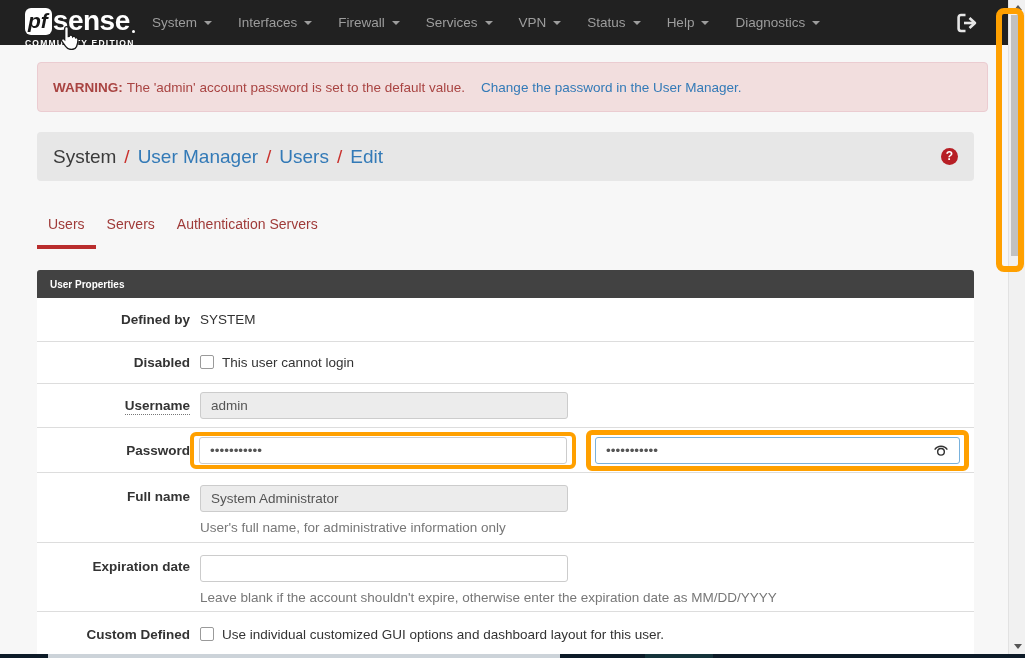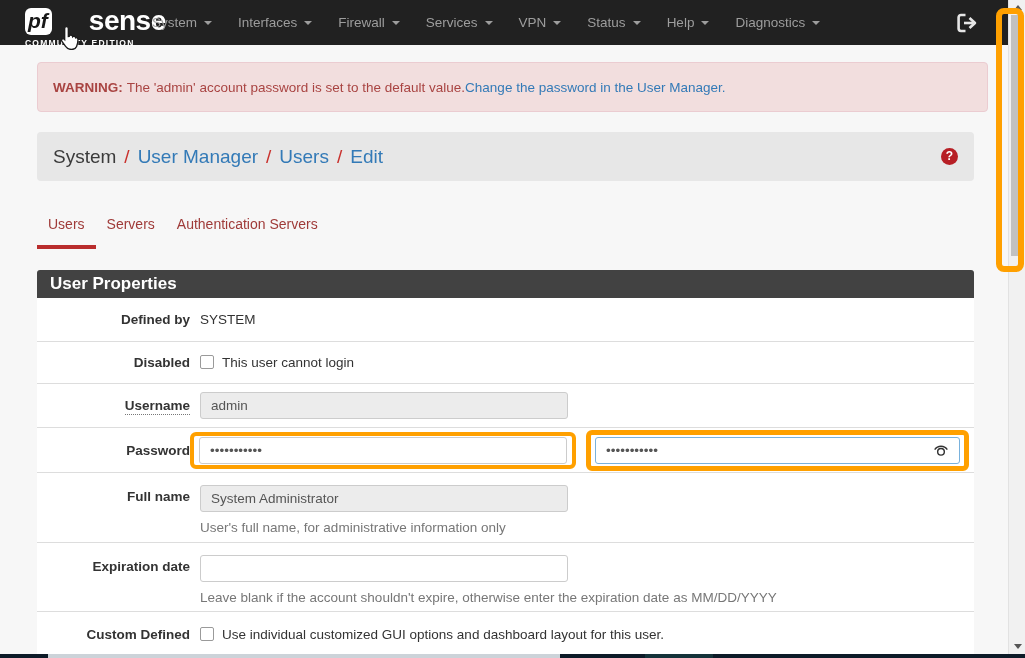--- a/index.html
+++ b/index.html
@@ -8,49 +8,49 @@
     --tab-red:#9f3a38; --tab-underline:#b92d2d; --panel-header-bg:#424242;
     --help-icon-red:#b71f25; --breadcrumb-bg:#e7e7e7;
   }
   *{box-sizing:border-box;margin:0;padding:0;}
   html,body{width:1025px;height:658px;overflow:hidden;}
   body{position:relative;background:#f7f7f7;font-family:"Liberation Sans",sans-serif;font-size:13.5px;color:#333;}
 
   
   .navbar{position:absolute;left:0;top:0;width:1008px;height:45px;background:var(--navbar-bg);}
   .logo{position:absolute;left:25px;top:5px;width:112px;cursor:pointer;}
-  .logo-row{display:flex;align-items:center;gap:36px;}
+  .logo-row{display:flex;align-items:center;}
   .pf-box{background:#fff;color:#181818;font-style:italic;font-weight:bold;font-size:21px;line-height:24px;padding:1px 4px 2px 3px;border-radius:6px;}
   .sense{color:#fff;font-weight:bold;font-size:28px;letter-spacing:-.5px;margin-left:1px;}
   .reg-dot{width:3px;height:3px;background:#fff;border-radius:50%;align-self:flex-end;margin:0 0 4px 2px;}
   .edition{color:#fff;font-size:8.5px;font-weight:bold;letter-spacing:1.2px;margin-top:1px;white-space:nowrap;}
   .nav{position:absolute;left:139px;top:0;height:45px;display:flex;align-items:center;}
   .nav-item{display:flex;align-items:center;gap:7px;padding:0 13px;height:45px;color:var(--navbar-text);font-size:13.5px;cursor:pointer;}
   .caret{width:0;height:0;border-left:4px solid transparent;border-right:4px solid transparent;border-top:4.5px solid var(--navbar-text);}
   .logout{position:absolute;right:30px;top:13px;cursor:pointer;}
 
   
   .alert{position:absolute;left:37px;top:62px;width:951px;height:50px;background:var(--warning-bg);border:1px solid #ebccd1;border-radius:4px;display:flex;align-items:center;padding:0 15px;color:var(--warning-text);}
   .alert b{margin-right:4px;}
-  .alert a{color:var(--link-blue);text-decoration:none;margin-left:0;cursor:pointer;}
+  .alert a{color:var(--link-blue);text-decoration:none;margin-left:16px;cursor:pointer;}
 
   
   .breadcrumb{position:absolute;left:37px;top:132px;width:937px;height:49px;background:var(--breadcrumb-bg);border-radius:4px;display:flex;align-items:center;padding:0 16px;font-size:19px;color:#3b3b3b;}
   .bc-sep{color:#c9302c;margin:0 8px;}
   .bc-link{color:var(--link-blue);text-decoration:none;cursor:pointer;}
   .help-circle{margin-left:auto;width:17px;height:17px;border-radius:50%;background:var(--help-icon-red);color:#fff;font-size:12px;font-weight:bold;text-align:center;line-height:17px;cursor:pointer;}
 
   
   .tabs{position:absolute;left:37px;top:206px;display:flex;}
   .tab{position:relative;padding:10px 11px 13px;font-size:14px;color:var(--tab-red);cursor:pointer;}
   .tab.active{border-bottom:4px solid var(--tab-underline);}
 
   
   .panel{position:absolute;left:37px;top:270px;width:937px;background:#fff;}
-  .panel-header{height:28px;background:var(--panel-header-bg);color:#fff;font-weight:bold;font-size:17px;display:flex;align-items:center;padding:0 13px;border-radius:3px 3px 0 0;}
+  .panel-header{height:28px;background:var(--panel-header-bg);color:#fff;font-weight:bold;font-size:10px;display:flex;align-items:center;padding:0 13px;border-radius:3px 3px 0 0;}
   .frow{display:flex;background:#fff;border-bottom:1px solid #ddd;}
   .frow-label{width:153px;flex-shrink:0;text-align:right;font-weight:bold;color:#333;}
   .frow-content{flex:1;padding-left:10px;padding-right:15px;color:#333;}
   .vcenter{align-items:center;}
   .input{height:27px;width:368px;border:1px solid #ccc;border-radius:3px;padding:0 10px;font-size:13.5px;color:#555;background:#fff;font-family:"Liberation Sans",sans-serif;outline:none;}
   .input-disabled{background:#ececec;}
   .help-text{color:#777;margin-top:8px;}
   .cbx{display:inline-block;width:14px;height:14px;border:1px solid #9a9a9a;border-radius:2px;background:#fff;vertical-align:-2px;margin-right:8px;cursor:pointer;}
   .dotted-underline{border-bottom:1px dotted #777;padding-bottom:1px;}
 

